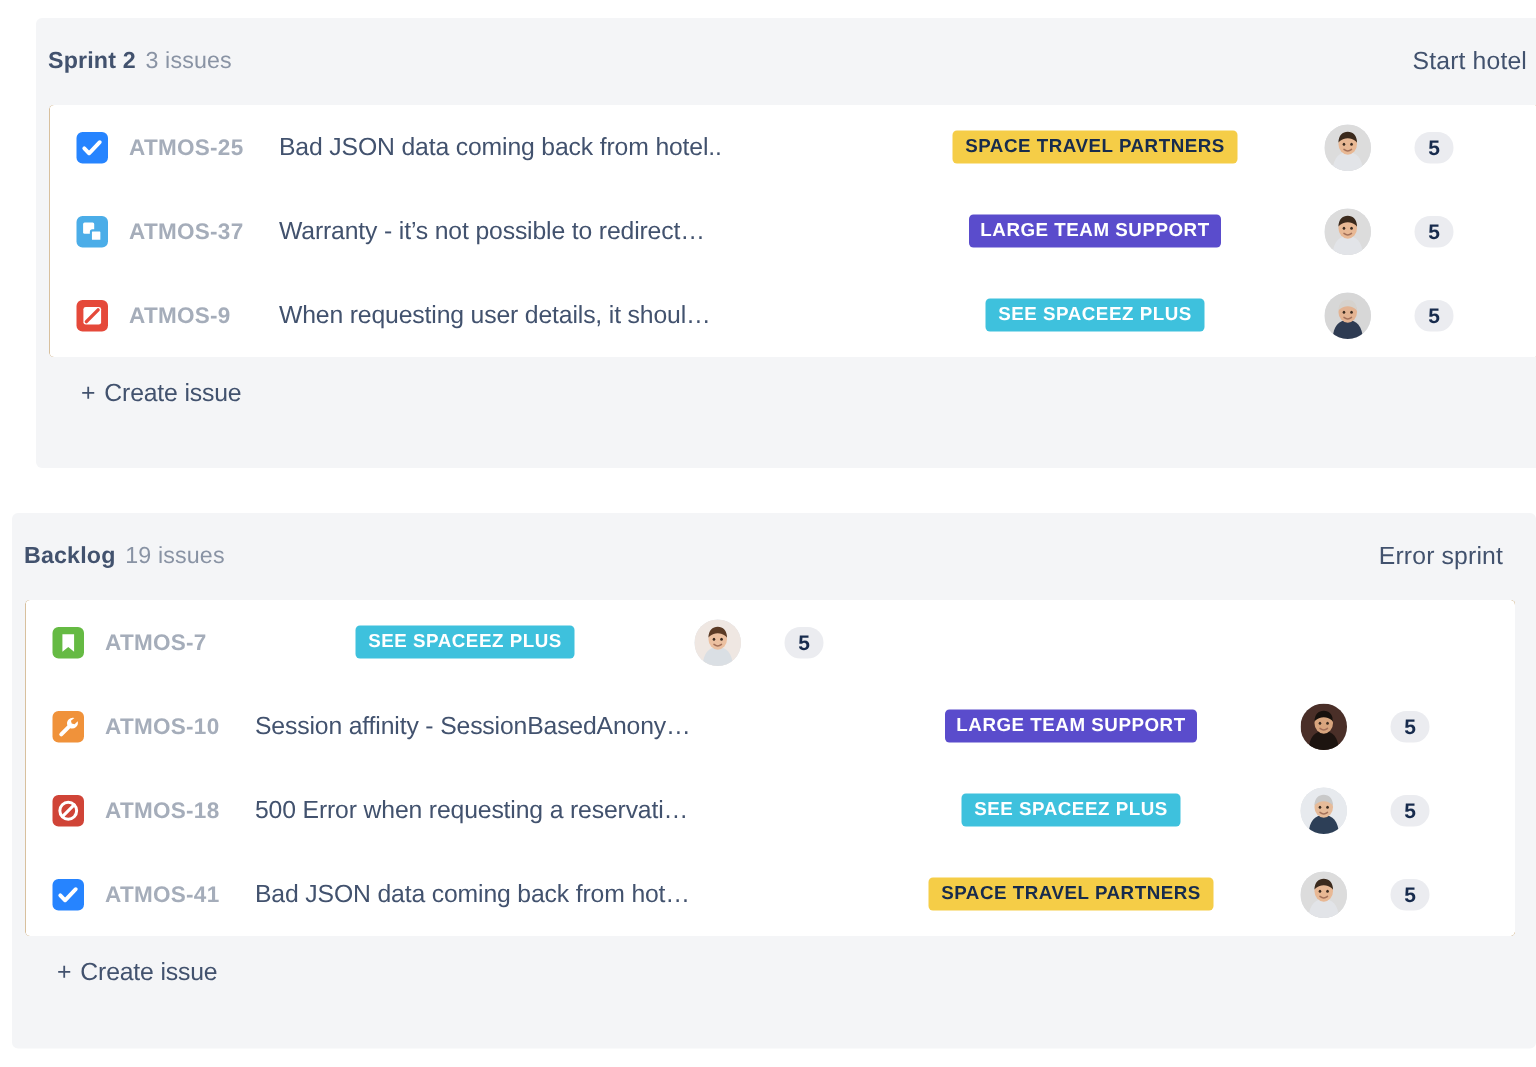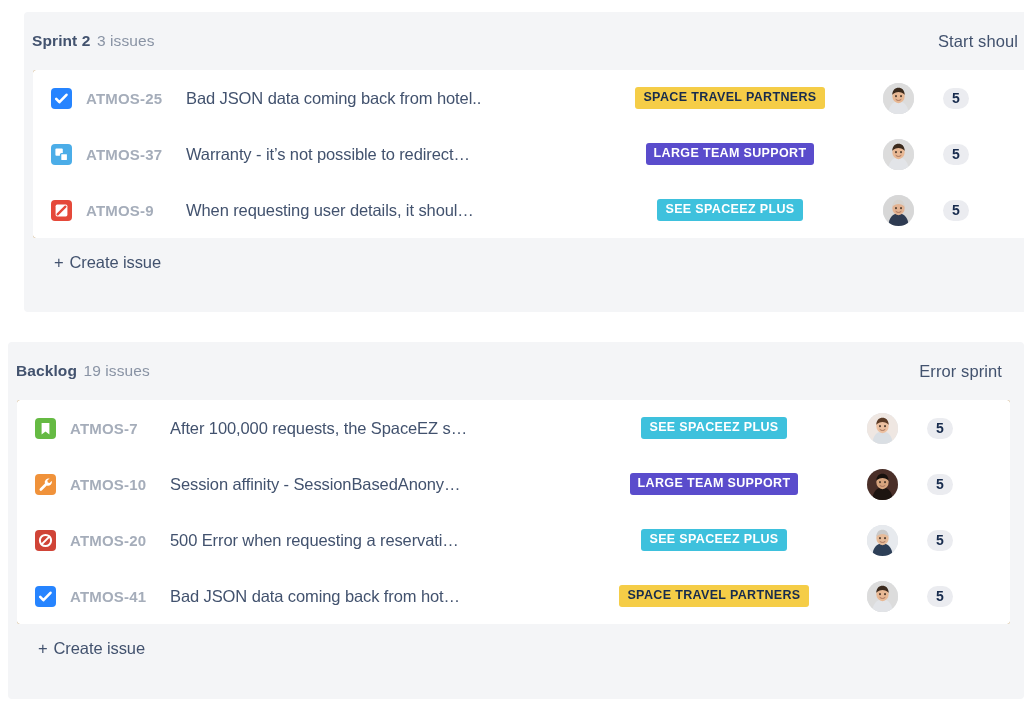--- a/index.html
+++ b/index.html
@@ -203,21 +203,21 @@
 <body>
 
 <div class="board">
 
   <div class="section sprint-section">
     <div class="section-header">
       <div class="section-title">
         <span class="name">Sprint 2</span>
         <span class="count">3 issues</span>
       </div>
-      <button class="section-action">Start shoul</button>
+      <button class="section-action">Start hotel</button>
     </div>
     <div class="issue-list" id="sprint-list">
         <div class="issue-row">
           <span class="type-icon" style="background: rgb(38, 132, 255);">
             <svg width="21" height="21" viewBox="0 0 21 21">
               <path d="M5.2 10.9l3.2 3.3 7.1-7.4" stroke="white" stroke-width="2.6" fill="none" stroke-linecap="round" stroke-linejoin="round"></path>
             </svg>
           </span>
           <span class="issue-key">ATMOS-25</span>
           <span class="issue-summary">Bad JSON data coming back from hotel..</span>
@@ -314,21 +314,20 @@
       <button class="section-action">Error sprint</button>
     </div>
     <div class="issue-list" id="backlog-list">
         <div class="issue-row">
           <span class="type-icon" style="background: rgb(101, 186, 67);">
             <svg width="21" height="21" viewBox="0 0 21 21">
               <path d="M6.6 4.9h7.8v11.6l-3.9-3.1-3.9 3.1z" fill="white"></path>
             </svg>
           </span>
           <span class="issue-key">ATMOS-7</span>
-          <span class="issue-summary">After 100,000 requests, the SpaceEZ s…</span>
           <span class="epic-cell">
             <span class="epic-badge" style="background: rgb(62, 193, 221); color: rgb(255, 255, 255);">SEE SPACEEZ PLUS</span>
           </span>
           <span class="avatar-cell">
             <span class="avatar" title="avatar-woman-brown-hair">
               <svg viewBox="0 0 32 32">
                 <rect width="32" height="32" fill="#efe7e2"></rect>
                 <path d="M16 19c6.2 0 10 4.4 10.5 13H5.5C6 23.4 9.8 19 16 19z" fill="#dadfe4"></path>
                 <ellipse cx="16" cy="13.5" rx="6.4" ry="7.3" fill="#ecc0a0"></ellipse>
                 <path d="M9.6 12.5C9.6 7.6 12.4 5 16 5s6.4 2.6 6.4 7.5c0 0-2-3.1-6.4-3.1s-6.4 3.1-6.4 3.1z" fill="#5b3b26"></path>
@@ -370,21 +369,21 @@
             <span class="points-pill">5</span>
           </span>
         </div>
         <div class="issue-row">
           <span class="type-icon" style="background: rgb(208, 68, 55);">
             <svg width="21" height="21" viewBox="0 0 21 21">
               <circle cx="10.5" cy="10.5" r="5.6" fill="none" stroke="white" stroke-width="2"></circle>
               <path d="M6.6 14.4L14.4 6.6" stroke="white" stroke-width="2" stroke-linecap="round"></path>
             </svg>
           </span>
-          <span class="issue-key">ATMOS-20</span>
+          <span class="issue-key">ATMOS-18</span>
           <span class="issue-summary">500 Error when requesting a reservati…</span>
           <span class="epic-cell">
             <span class="epic-badge" style="background: rgb(62, 193, 221); color: rgb(255, 255, 255);">SEE SPACEEZ PLUS</span>
           </span>
           <span class="avatar-cell">
             <span class="avatar" title="avatar-man-bald">
               <svg viewBox="0 0 32 32">
                 <rect width="32" height="32" fill="#e7eaee"></rect>
                 <path d="M16 19c6.2 0 10 4.4 10.5 13H5.5C6 23.4 9.8 19 16 19z" fill="#2d3f57"></path>
                 <ellipse cx="16" cy="13.5" rx="6.4" ry="7.3" fill="#e6bb99"></ellipse>

